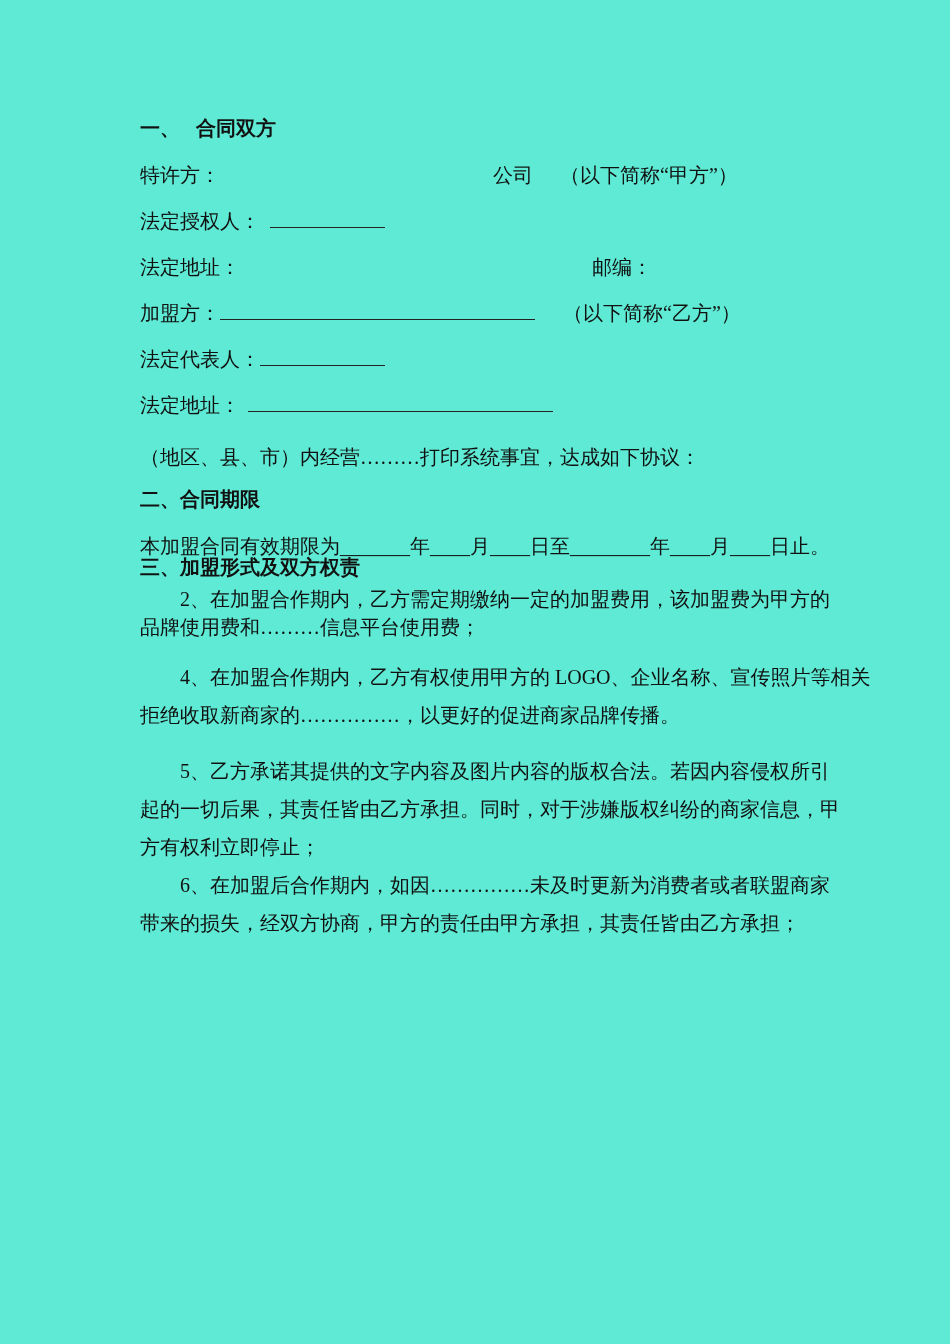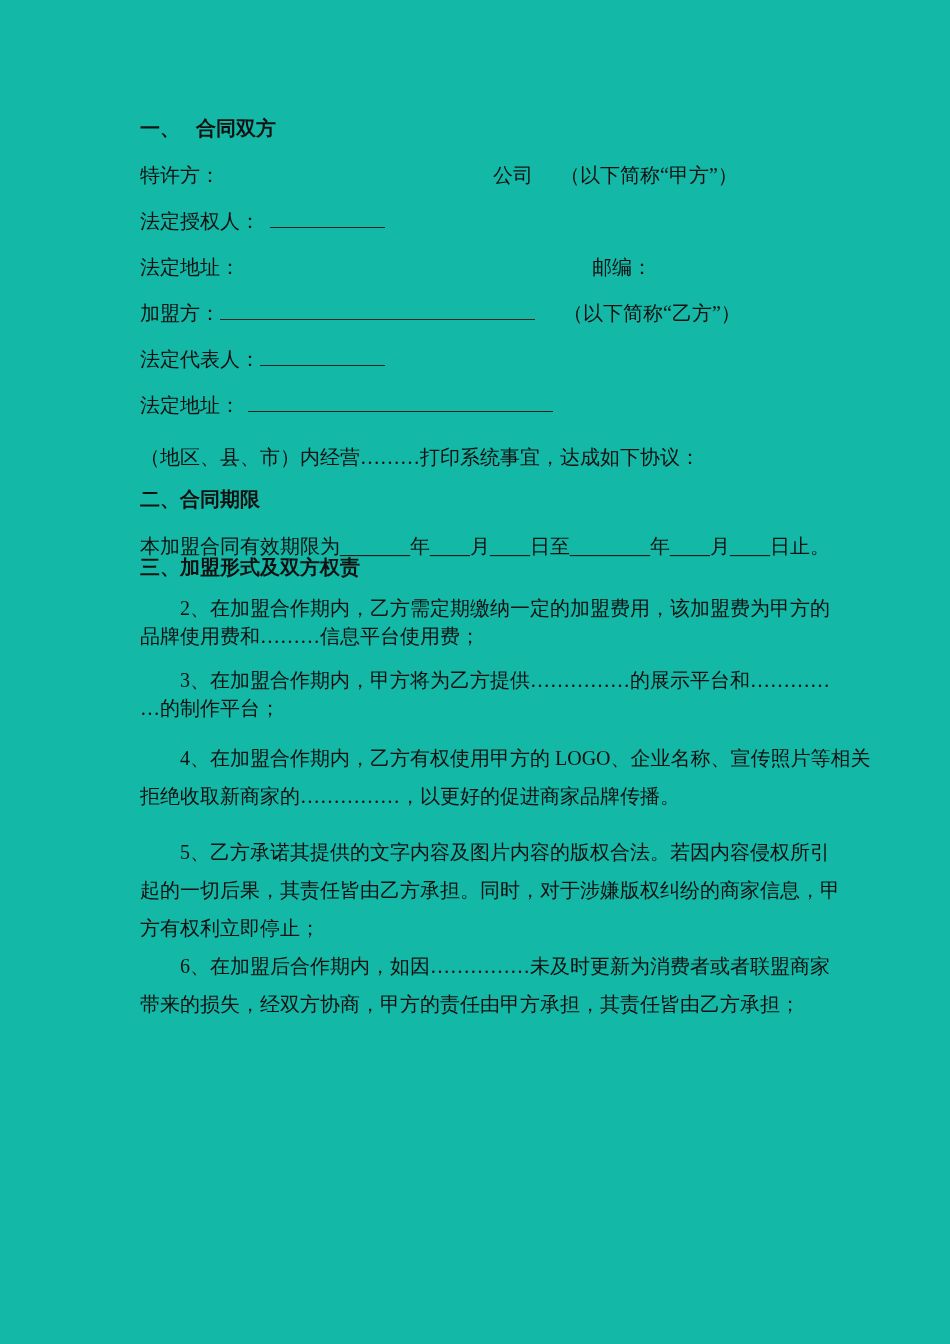--- a/index.html
+++ b/index.html
@@ -1,20 +1,20 @@
 <!DOCTYPE html>
 <html><head>
 <meta charset="utf-8">
 <style>
   html,body { margin:0; padding:0; background:#ffffff; }
   .page {
     position: relative;
     width: 950px;
     height: 1344px;
-    background: #14b8a6;
+    background: #5eead4;
     color: #111;
     font-family: "Liberation Serif", "DejaVu Serif", serif;
     font-size: 20px;
     overflow: hidden;
   }
   .content {
     box-sizing: border-box;
     margin: 0 140px;
     width: 670px;
     padding-top: 118px;
@@ -36,21 +36,21 @@
   .para-line { line-height: 29px; white-space: nowrap; }
   .indent { padding-left: 40px; }
   .stretch1 { letter-spacing: 4px; }
 
   .term-line { margin-top: 26px; line-height: 21px; white-space: nowrap; }
 
   .clause .line { white-space: nowrap; }
   .clause.tight .line { line-height: 28px; }
   .clause.loose .line { line-height: 38px; }
   .c1 { margin-top: 29px; }
-  .c2 { margin-top: 16px; }
+  .c2 { margin-top: 7px; }
   .c3 { margin-top: 16px; }
   .c4 { margin-top: 17px; }
   .c5 { margin-top: 18px; }
   .c6 { margin-top: 0; }
 
   .ul { display: inline-block; height: 2px; border-bottom: 1.5px solid #222; }
   .ul-auth { width: 115px; }
   .ul-franchisee { width: 315px; }
   .ul-rep { width: 125px; }
   .ul-addr { width: 305px; }
@@ -107,24 +107,20 @@
     <div class="term-line">本加盟合同有效期限为_______年____月____日至________年____月____日止。</div>
 
     <div class="heading h3">三、加盟形式及双方权责</div>
 
 
     <div class="clause tight c2">
       <div class="line indent">2、在加盟合作期内，乙方需定期缴纳一定的加盟费用，该加盟费为甲方的</div>
       <div class="line">品牌使用费和………信息平台使用费；</div>
     </div>
 
-    <div class="clause tight c3">
-      <div class="line indent">3、在加盟合作期内，甲方将为乙方提供……………的展示平台和…………</div>
-      <div class="line">…的制作平台；</div>
-    </div>
 
     <div class="clause loose c4">
       <div class="line indent">4、在加盟合作期内，乙方有权使用甲方的 LOGO、企业名称、宣传照片等相关</div>
       <div class="line">拒绝收取新商家的……………，以更好的促进商家品牌传播。</div>
     </div>
 
     <div class="clause loose c5">
       <div class="line indent">5、乙方承诺其提供的文字内容及图片内容的版权合法。若因内容侵权所引</div>
       <div class="line">起的一切后果，其责任皆由乙方承担。同时，对于涉嫌版权纠纷的商家信息，甲</div>
       <div class="line">方有权利立即停止；</div>

